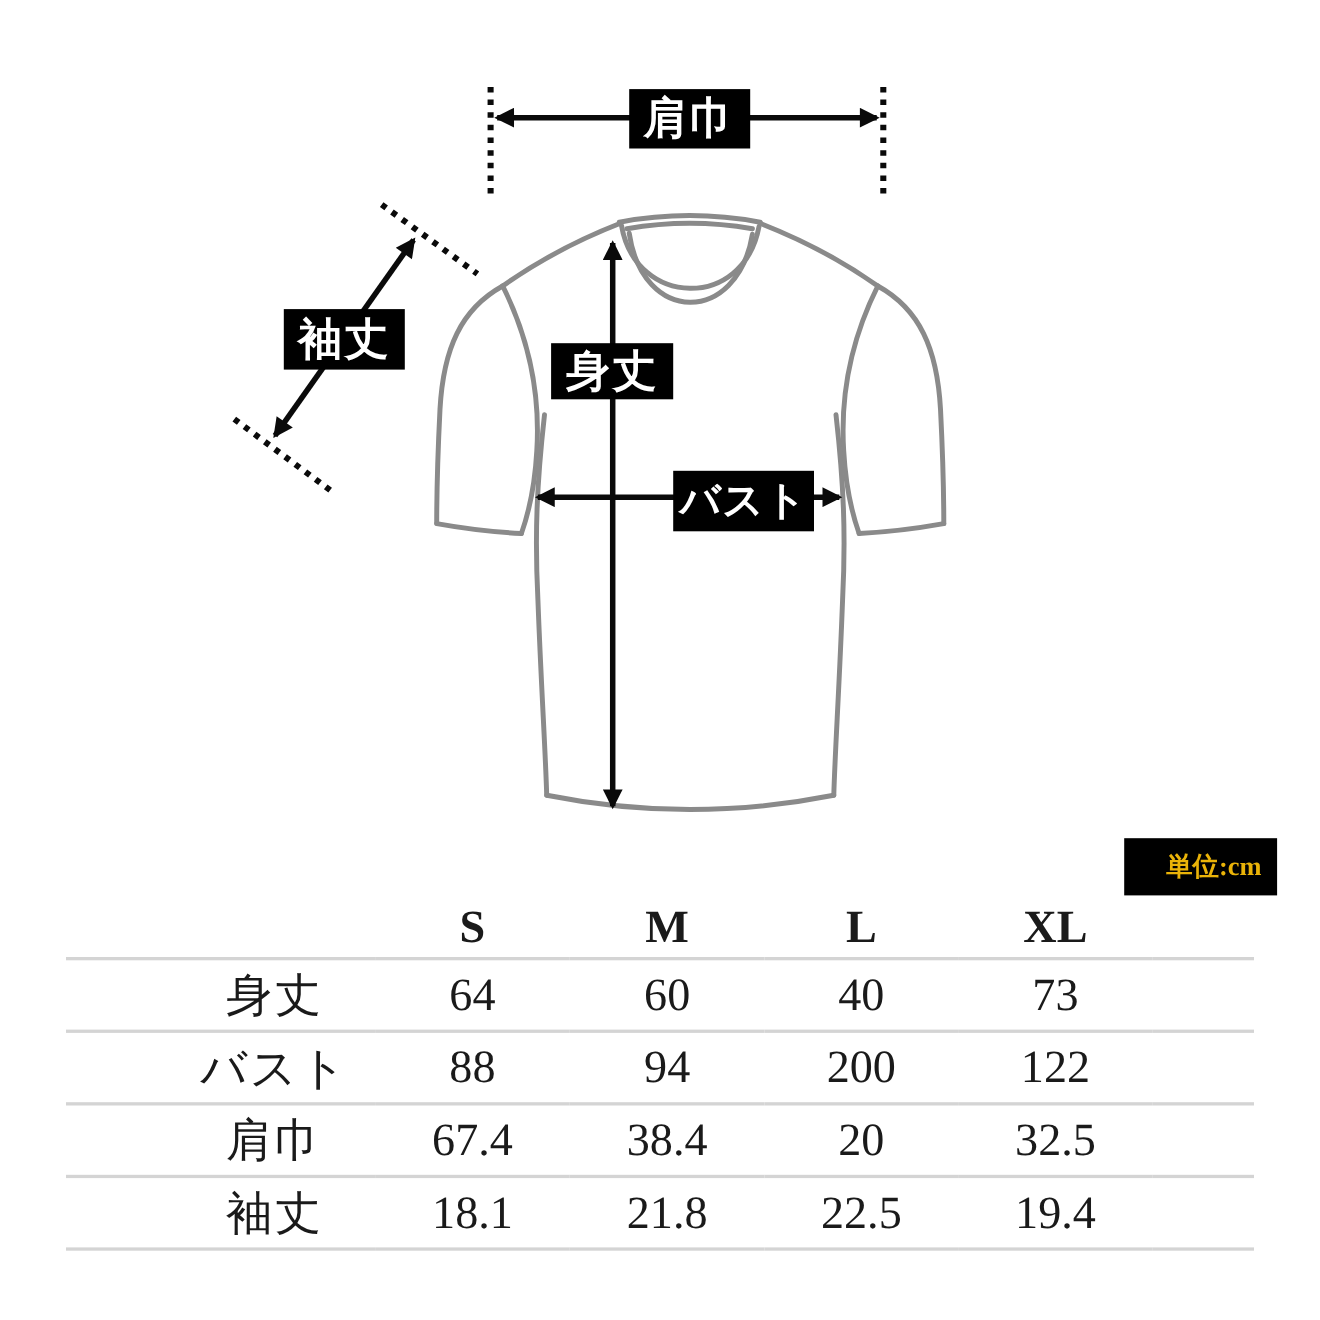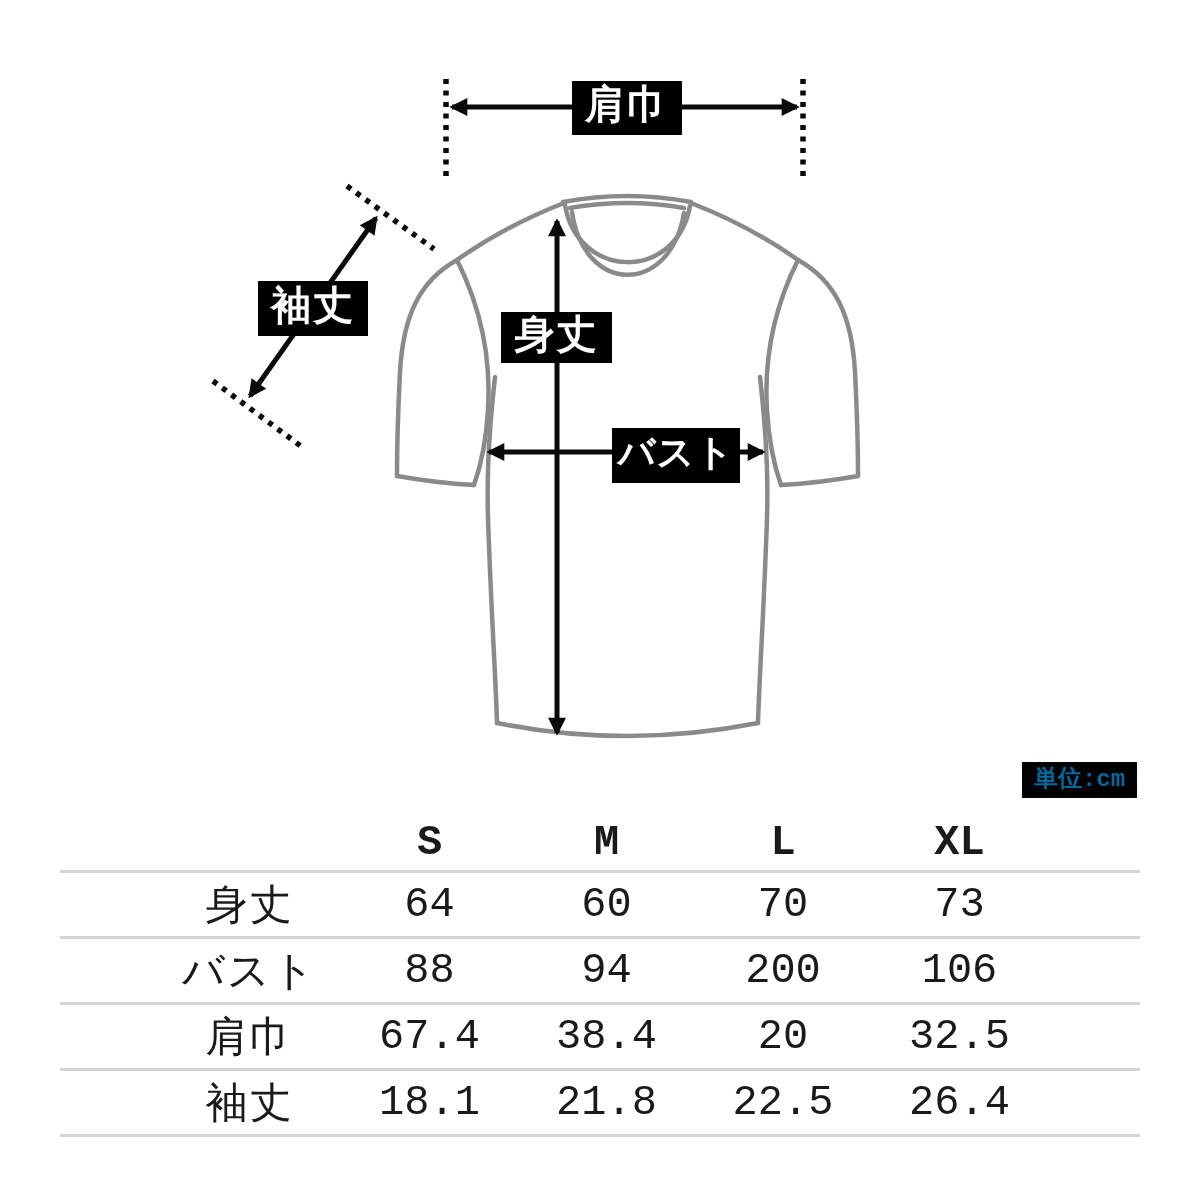--- a/index.html
+++ b/index.html
@@ -1,33 +1,33 @@
 <!DOCTYPE html>
 <html><head>
 <meta charset="utf-8">
 <style>
   html,body{margin:0;padding:0;background:#ffffff;}
   #stage{
     position:relative;width:1200px;height:1200px;background:#ffffff;overflow:hidden;
-    font-family:Liberation Mono, monospace;color:#1a1a1a;
+    font-family:Liberation Serif, serif;color:#1a1a1a;
   }
   #lineart{position:absolute;left:0;top:0;width:1200px;height:1200px;}
   .measure-label{
     position:absolute;background:#000000;color:#ffffff;font-weight:bold;
     display:flex;align-items:center;justify-content:center;line-height:1;
     letter-spacing:2px;
   }
   .lbl-katajuhaba{left:572px;top:81px;width:110px;height:54px;font-size:40px;}
   .lbl-sodetake{left:258px;top:281px;width:110px;height:55px;font-size:40px;}
   .lbl-mitake{left:501px;top:312px;width:111px;height:51px;font-size:40px;}
   .lbl-bust{left:612px;top:428px;width:128px;height:55px;font-size:37px;letter-spacing:1px;}
   .unit-badge{
-    position:absolute;left:1022px;top:762px;width:115px;height:36px;
-    background:#000000;color:#0369a1;font-weight:bold;font-size:24px;
-    display:flex;align-items:center;justify-content:center;line-height:1;
+    position:absolute;left:1022px;top:762px;width:115px;height:52px;
+    background:#000000;color:#eab308;font-weight:bold;font-size:24px;
+    display:flex;align-items:center;justify-content:center;line-height:1;padding-left:24px;
   }
   table.size-table{
     position:absolute;left:60px;top:815px;width:1080px;
     border-collapse:collapse;table-layout:fixed;
   }
   table.size-table td,table.size-table th{
     padding:0;text-align:center;vertical-align:middle;
     border-bottom:3px solid #d4d4d4;
   }
   table.size-table tr.head-row th{height:55px;font-size:42px;font-weight:bold;}
@@ -103,44 +103,44 @@
       <th>S</th>
       <th>M</th>
       <th>L</th>
       <th>XL</th>
       <th></th>
     </tr>
     <tr class="data-row">
       <td class="row-label">身丈</td>
       <td>64</td>
       <td>60</td>
-      <td>70</td>
+      <td>40</td>
       <td>73</td>
       <td></td>
     </tr>
     <tr class="data-row">
       <td class="row-label">バスト</td>
       <td>88</td>
       <td>94</td>
       <td>200</td>
-      <td>106</td>
+      <td>122</td>
       <td></td>
     </tr>
     <tr class="data-row">
       <td class="row-label">肩巾</td>
       <td>67.4</td>
       <td>38.4</td>
       <td>20</td>
       <td>32.5</td>
       <td></td>
     </tr>
     <tr class="data-row">
       <td class="row-label">袖丈</td>
       <td>18.1</td>
       <td>21.8</td>
       <td>22.5</td>
-      <td>26.4</td>
+      <td>19.4</td>
       <td></td>
     </tr>
   </tbody>
     </table>
 
 </div>
 
 </body></html>

